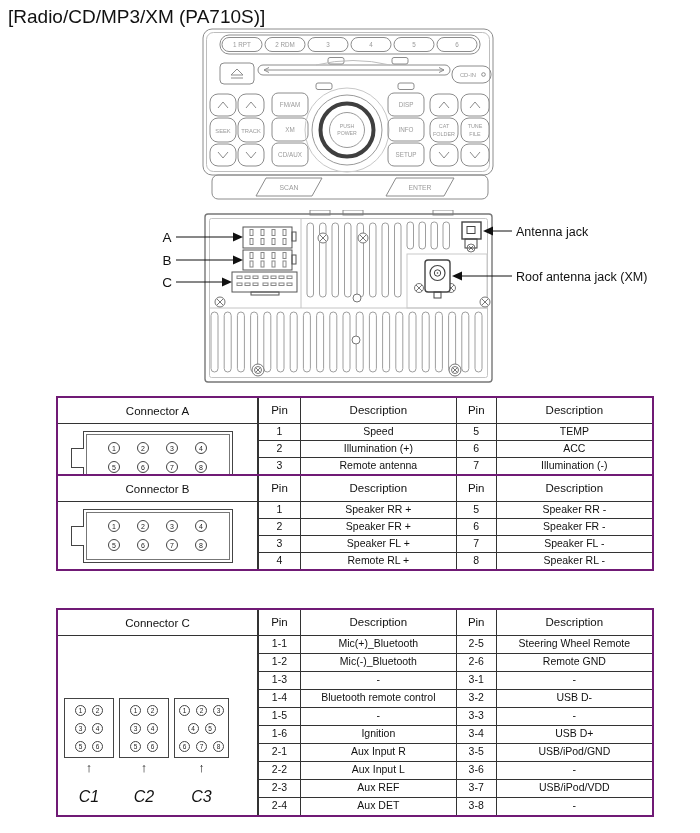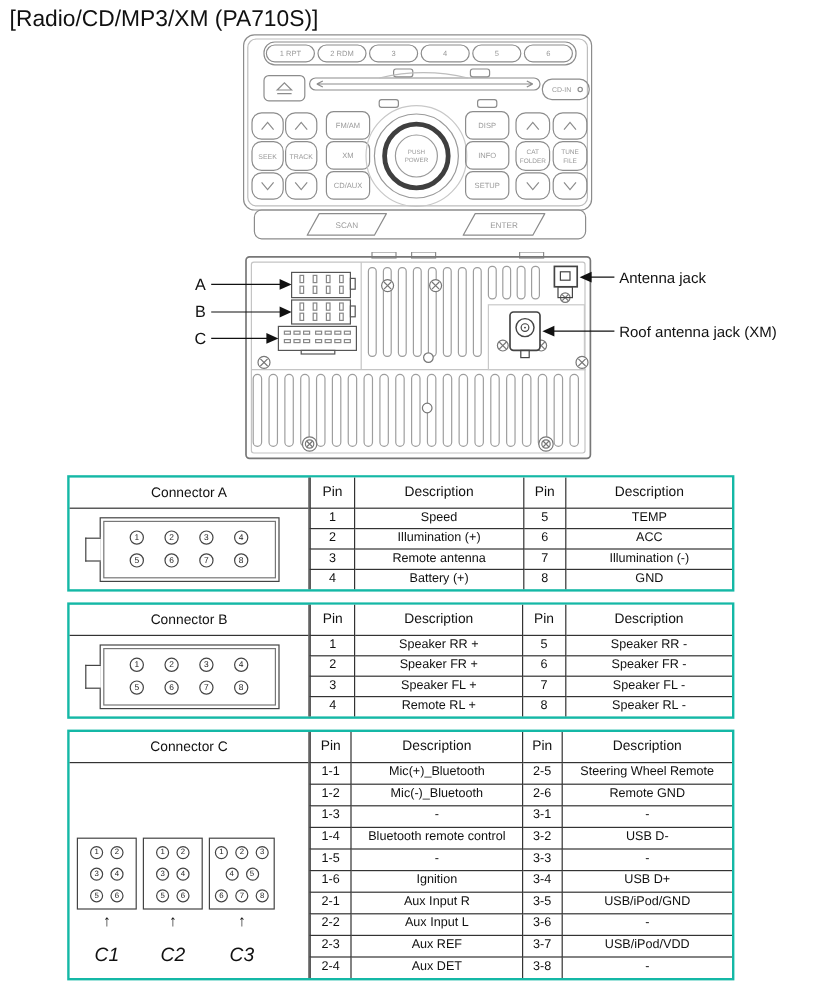--- a/index.html
+++ b/index.html
@@ -10,21 +10,21 @@
   }
   #page-title {
     position:absolute; left:8px; top:6px; font-size:19px; color:#111;
   }
   svg text { font-family:"Liberation Sans", sans-serif; }
   .dev-label { fill:#9a9a9a; }
   .blk-label { fill:#111; }
 
   
   .ptable {
-    position:absolute; left:56px; width:556px; border:2px solid #14b8a6;
+    position:absolute; left:56px; width:598px; border:2px solid #701a75;
     display:flex; background:#fff;
   }
   .left-pane { width:200px; border-right:1px solid #333; display:flex; flex-direction:column; }
   .pane-header {
     height:26px; border-bottom:1px solid #333; display:flex; align-items:center;
     justify-content:center; font-size:11.5px; flex:none;
   }
   .pane-body { flex:1; display:flex; align-items:center; justify-content:center; }
   .pins-table { border-collapse:collapse; table-layout:fixed; flex:1;padding-left:19px; }
   .pins-table th {
@@ -428,21 +428,21 @@
           <tr>
             <td>4</td>
             <td>Battery (+)</td>
             <td>8</td>
             <td>GND</td>
           </tr>
         </tbody>
     </table>
   </div>
 
-  <div class="ptable tbl-b" style="top:502px">
+  <div class="ptable tbl-b" style="top:474px">
     <div class="left-pane">
       <div class="pane-header">Connector B</div>
       <div class="pane-body">
         <div class="plug">
           <div class="plug-tab"></div>
           <div class="plug-inner">
               <div class="pin-row">
                 <span class="pin-circle">1</span>
                 <span class="pin-circle">2</span>
                 <span class="pin-circle">3</span>

